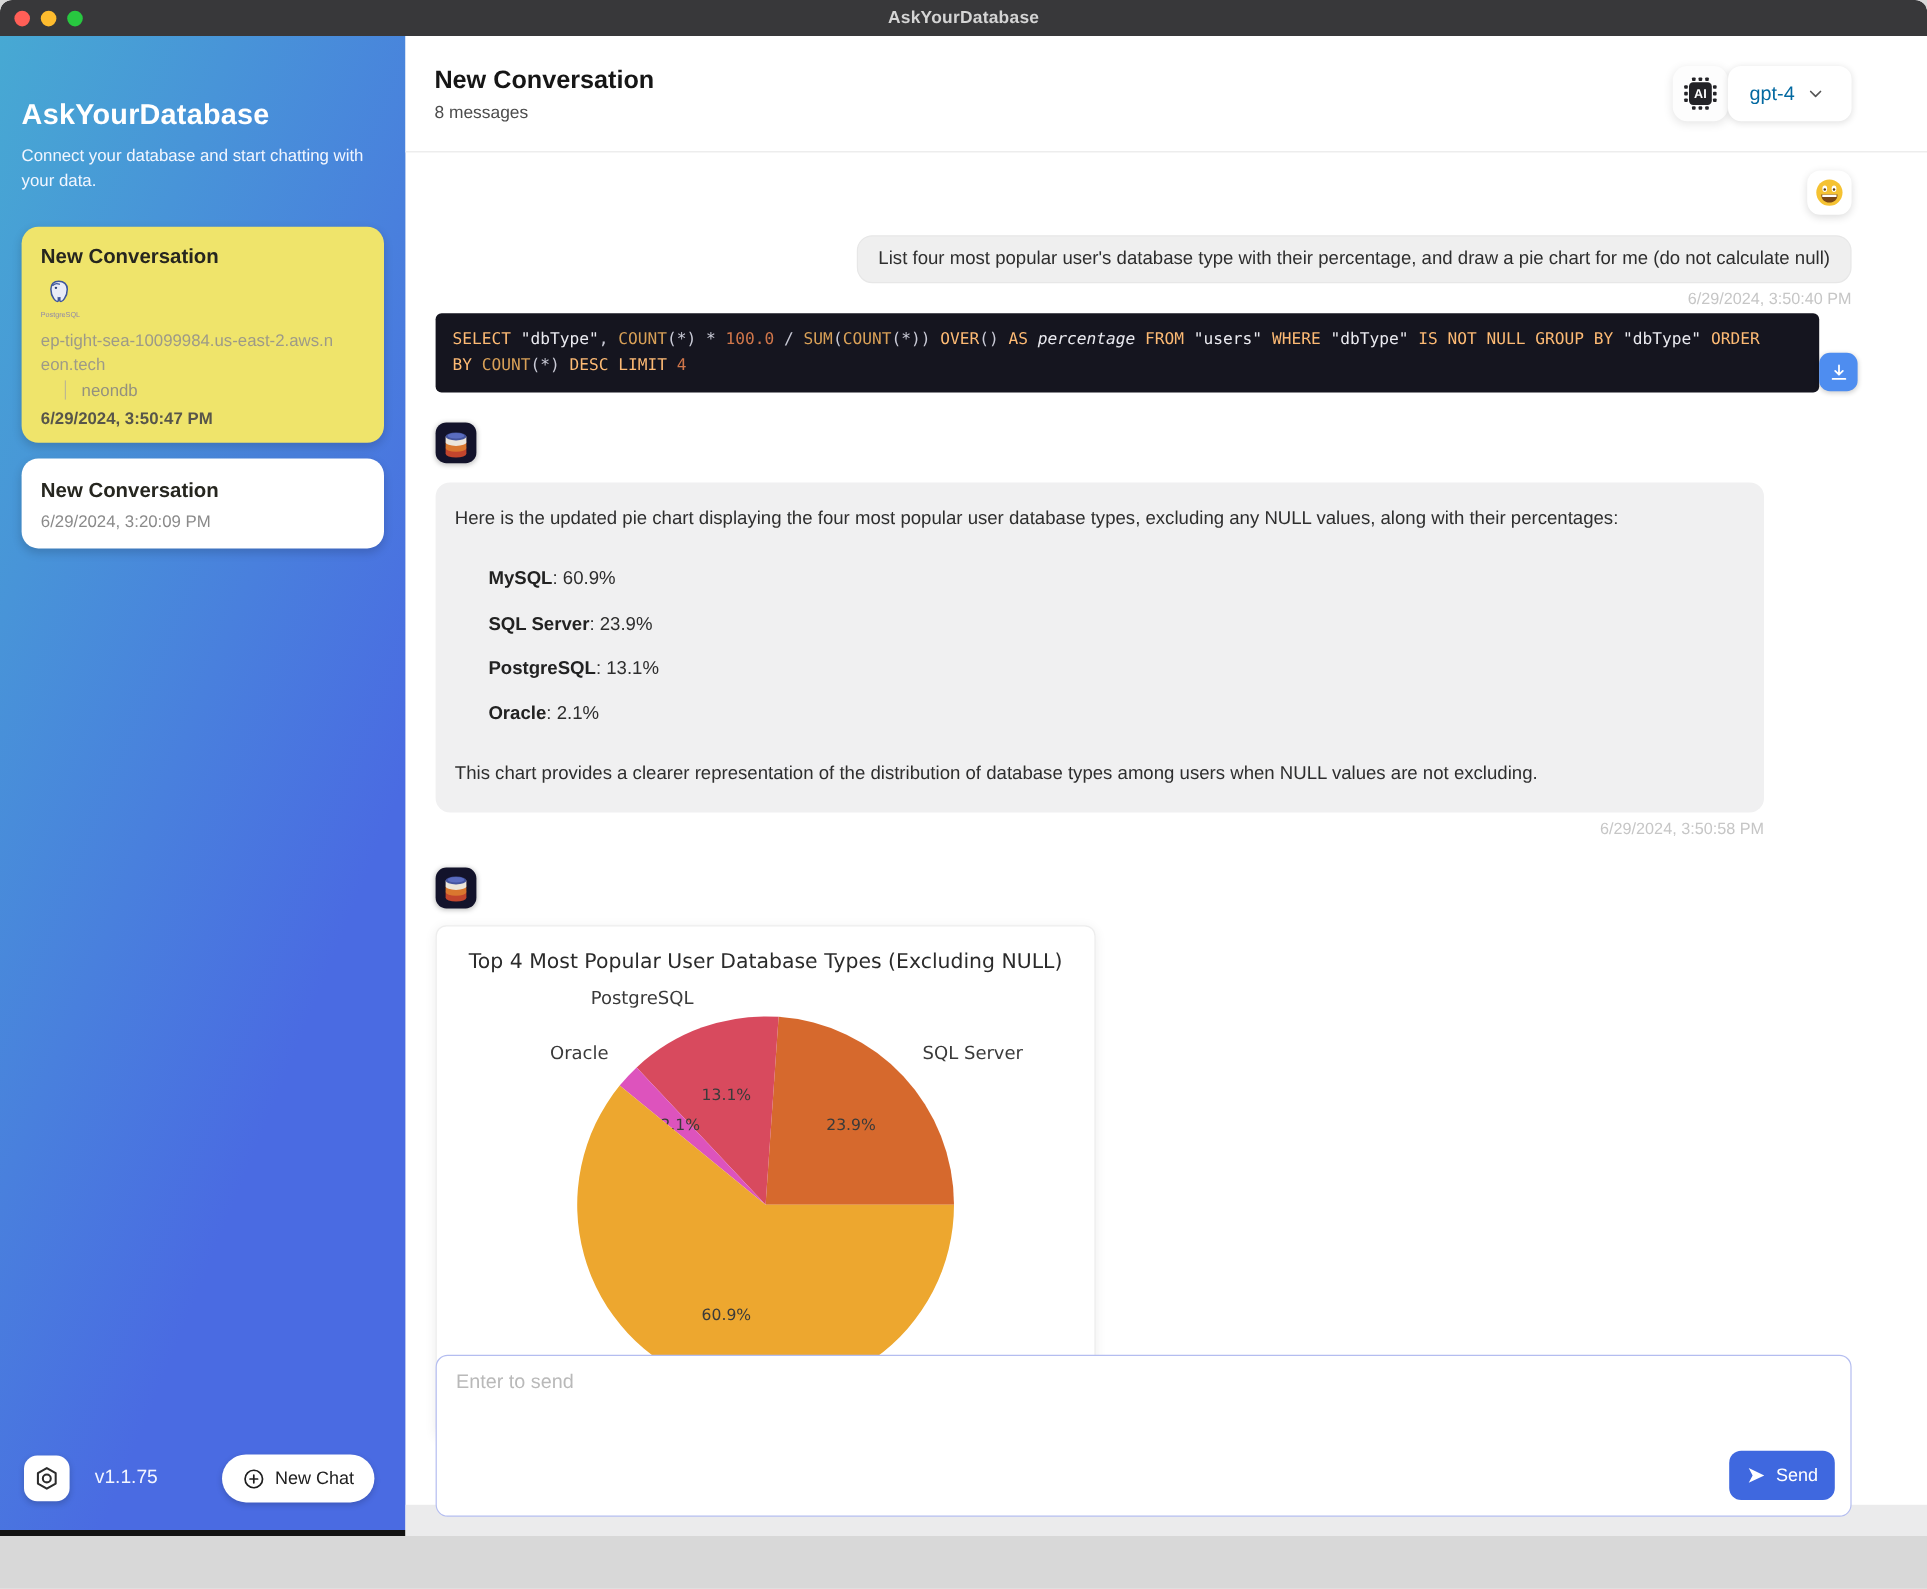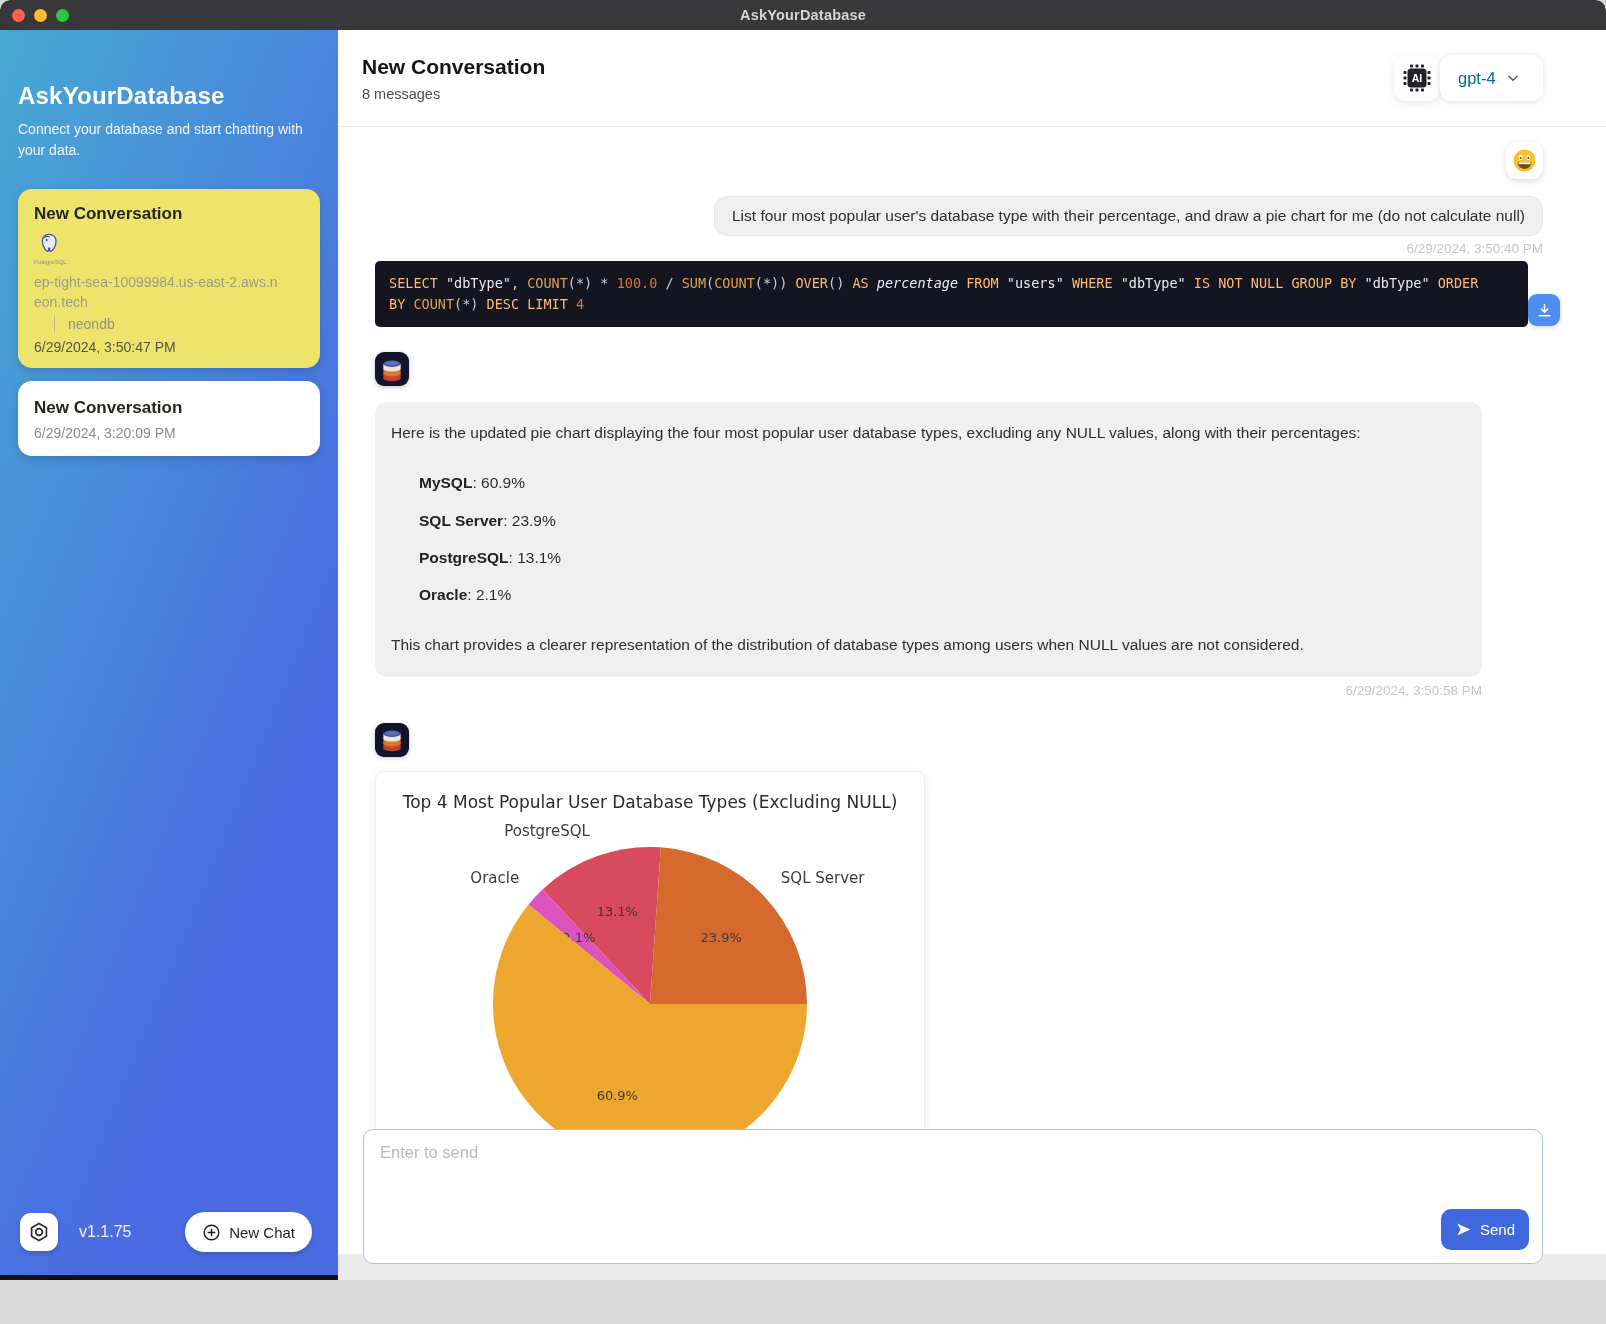--- a/index.html
+++ b/index.html
@@ -25,21 +25,21 @@
   .conv-card { margin-top:28px; border-radius:14px; padding:15px 16px 13px;
                box-shadow:0 3px 8px rgba(0,0,0,.16); cursor:pointer; }
   .conv-card.selected { background:var(--selected-card,#efe46b); }
   .conv-card.plain { background:#fff; margin-top:13px; padding:17px 16px 15px; }
   .conv-title { font-size:17px; font-weight:600; color:#26261f; }
   .db-badge { margin-top:8px; width:30px; text-align:center; }
   .db-badge-label { font-size:6px; color:#8f87a8; display:block; margin-top:1px; }
   .conv-host { margin-top:7px; font-size:14px; line-height:1.45; color:#9d9a88; word-break:break-all; width:245px; }
   .conv-db { margin-top:3px; margin-left:20px; border-left:1px solid #bdb892; padding-left:13px;
              font-size:14px; color:#94917e; }
-  .conv-time { margin-top:7px; font-size:14px; color:#57554a; font-weight:400; }
+  .conv-time { margin-top:7px; font-size:14px; color:#57554a; font-weight:700; }
   .conv-card.plain .conv-time { margin-top:7px; color:#8a8a8a; font-weight:400; }
 
   .sidebar-bottom { position:absolute; left:20px; right:26px; bottom:23px; display:flex; align-items:center; }
   .gear-btn { width:38px; height:38px; background:#fff; border:none; border-radius:11px; display:flex;
               align-items:center; justify-content:center; box-shadow:0 2px 5px rgba(0,0,0,.18); cursor:pointer; }
   .version { margin-left:21px; color:#f4f6ff; font-size:16px; }
   .newchat-btn { margin-left:auto; height:40px; background:#fff; border:none; border-radius:21px;
                  display:flex; align-items:center; gap:8px; padding:0 17px; font-size:15px; font-weight:500;
                  color:#1e1e1e; box-shadow:0 2px 5px rgba(0,0,0,.18); cursor:pointer;
                  font-family:"Liberation Sans",sans-serif; }
@@ -56,21 +56,21 @@
   .ai-toggle { width:46px; height:46px; border:none; background:#fdfdfd; border-radius:12px;
                box-shadow:0 2px 8px rgba(0,0,0,.10); display:flex; align-items:center; justify-content:center;
                cursor:pointer; }
   .model-select { height:46px; min-width:103px; border:none; background:#fff; border-radius:11px;
                   box-shadow:0 1px 6px rgba(0,0,0,.12); display:flex; align-items:center; gap:10px;
                   padding:0 14px 0 18px; font-size:16.5px; color:#0369a1; cursor:pointer;
                   font-family:"Liberation Sans",sans-serif; }
 
   
   .chat { position:absolute; top:98px; left:0; right:0; bottom:26px; padding:14px 63px 0 25px;
-          overflow:hidden; z-index:2;margin-left:12px; }
+          overflow:hidden; z-index:2; }
   .row-right { display:flex; flex-direction:column; align-items:flex-end; }
   .avatar-card { width:37px; height:37px; background:#fff; border-radius:11px;
                  box-shadow:0 2px 7px rgba(0,0,0,.14); display:flex; align-items:center; justify-content:center; }
   .user-bubble { margin-top:17px; background:#efefef; border:1px solid #e7e7e7; border-radius:13px;
                  padding:10px 17px; font-size:15.5px; color:#2e2e2e; max-width:930px; }
   .msg-time { margin-top:5px; font-size:13.5px; color:#c6c6c6; }
 
   .code-wrap { position:relative; margin-top:5px; width:1153px; }
   .code-block { background:var(--code-bg,#15151f); border-radius:5px; padding:12px 14px;
                 font-family:"DejaVu Sans Mono","Liberation Mono",monospace; font-size:13.5px; line-height:21px;
@@ -244,21 +244,21 @@
       </div>
 
       <div class="asst-bubble">
         <div>Here is the updated pie chart displaying the four most popular user database types, excluding any NULL values, along with their percentages:</div>
         <div class="db-items" id="db-items">
             <div class="db-item"><b>MySQL</b>: 60.9%</div>
             <div class="db-item"><b>SQL Server</b>: 23.9%</div>
             <div class="db-item"><b>PostgreSQL</b>: 13.1%</div>
             <div class="db-item"><b>Oracle</b>: 2.1%</div>
           </div>
-        <div>This chart provides a clearer representation of the distribution of database types among users when NULL values are not considered.</div>
+        <div>This chart provides a clearer representation of the distribution of database types among users when NULL values are not excluding.</div>
       </div>
       <div class="asst-time">6/29/2024, 3:50:58 PM</div>
 
       <div class="asst-avatar">
         <svg width="22" height="25" viewBox="0 0 22 26">
           <rect x="2" y="17" width="18" height="5" fill="#c2452d"></rect>
             <ellipse cx="11" cy="22" rx="9" ry="3.2" fill="#c2452d"></ellipse>
           <rect x="2" y="12" width="18" height="5" fill="#d9772f"></rect>
             <ellipse cx="11" cy="17" rx="9" ry="3.2" fill="#d9772f"></ellipse>
           <rect x="2" y="7" width="18" height="5" fill="#ece6da"></rect>

